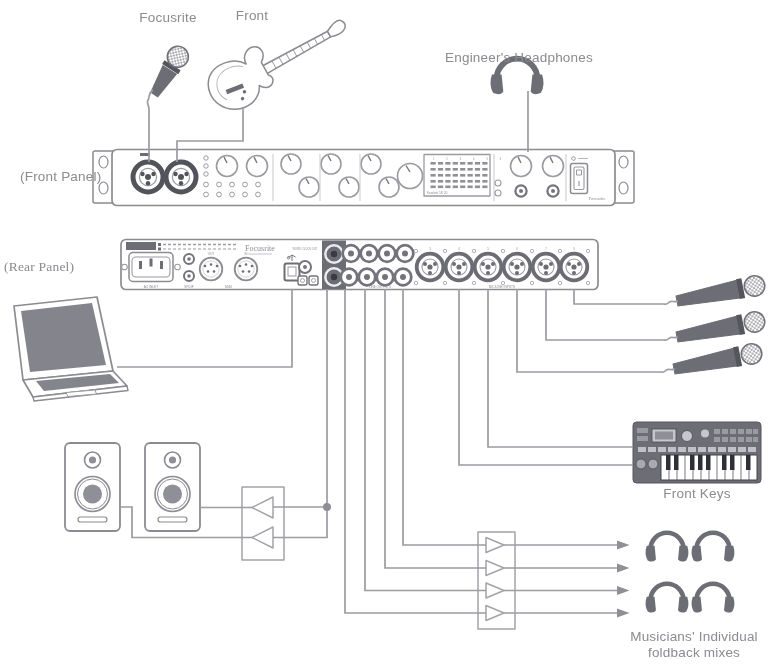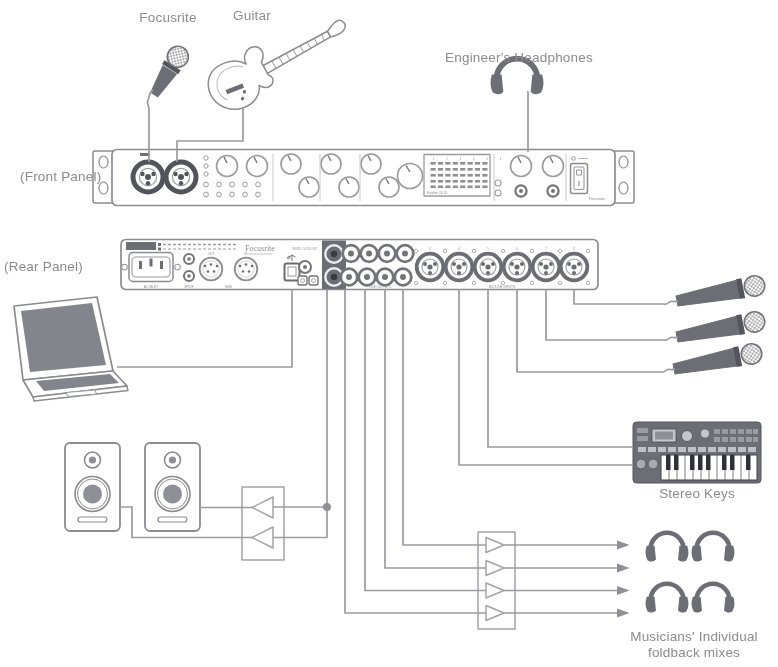--- a/index.html
+++ b/index.html
@@ -510,21 +510,21 @@
   <g fill="#8f8f95" stroke="none">
     <polygon points="617,540.5 617,549.5 629.5,545"></polygon>
     <polygon points="617,563.5 617,572.5 629.5,568"></polygon>
     <polygon points="617,586 617,595 629.5,590.5"></polygon>
     <polygon points="617,608.5 617,617.5 629.5,613"></polygon>
   </g>
 </g>
 </svg>
 
 <div class="lbl ctr" style="left:128px;top:10px;width:80px;">Focusrite</div>
-<div class="lbl ctr" style="left:212px;top:8px;width:80px;">Guitar</div>
+<div class="lbl ctr" style="left:212px;top:8px;width:80px;">Front</div>
 <div class="lbl ctr" style="left:419px;top:10px;width:200px;margin-top:40px;">Engineer's Headphones</div>
 <div class="lbl" style="left:20px;top:169px;">(Front Panel)</div>
-<div class="lbl" style="left:4px;top:259px;">(Rear Panel)</div>
-<div class="lbl ctr" style="left:647px;top:486px;width:100px;">Stereo Keys</div>
+<div class="lbl" style="left:4px;top:259px;font-family:Liberation Serif, serif;">(Rear Panel)</div>
+<div class="lbl ctr" style="left:647px;top:486px;width:100px;">Front Keys</div>
 <div class="lbl ctr" style="left:594px;top:629px;width:200px;">Musicians' Individual</div>
 <div class="lbl ctr" style="left:594px;top:645px;width:200px;">foldback mixes</div>
 
 </div>
 
 </body></html>

